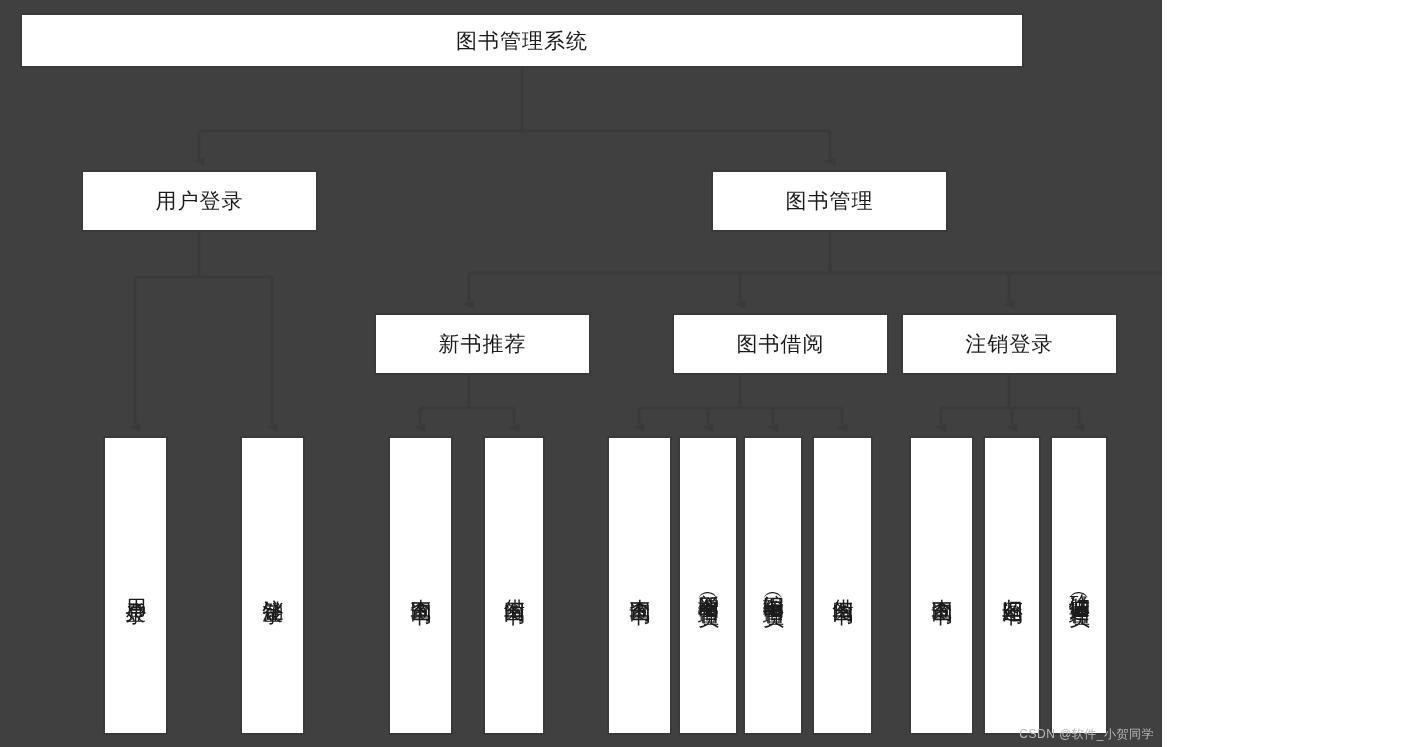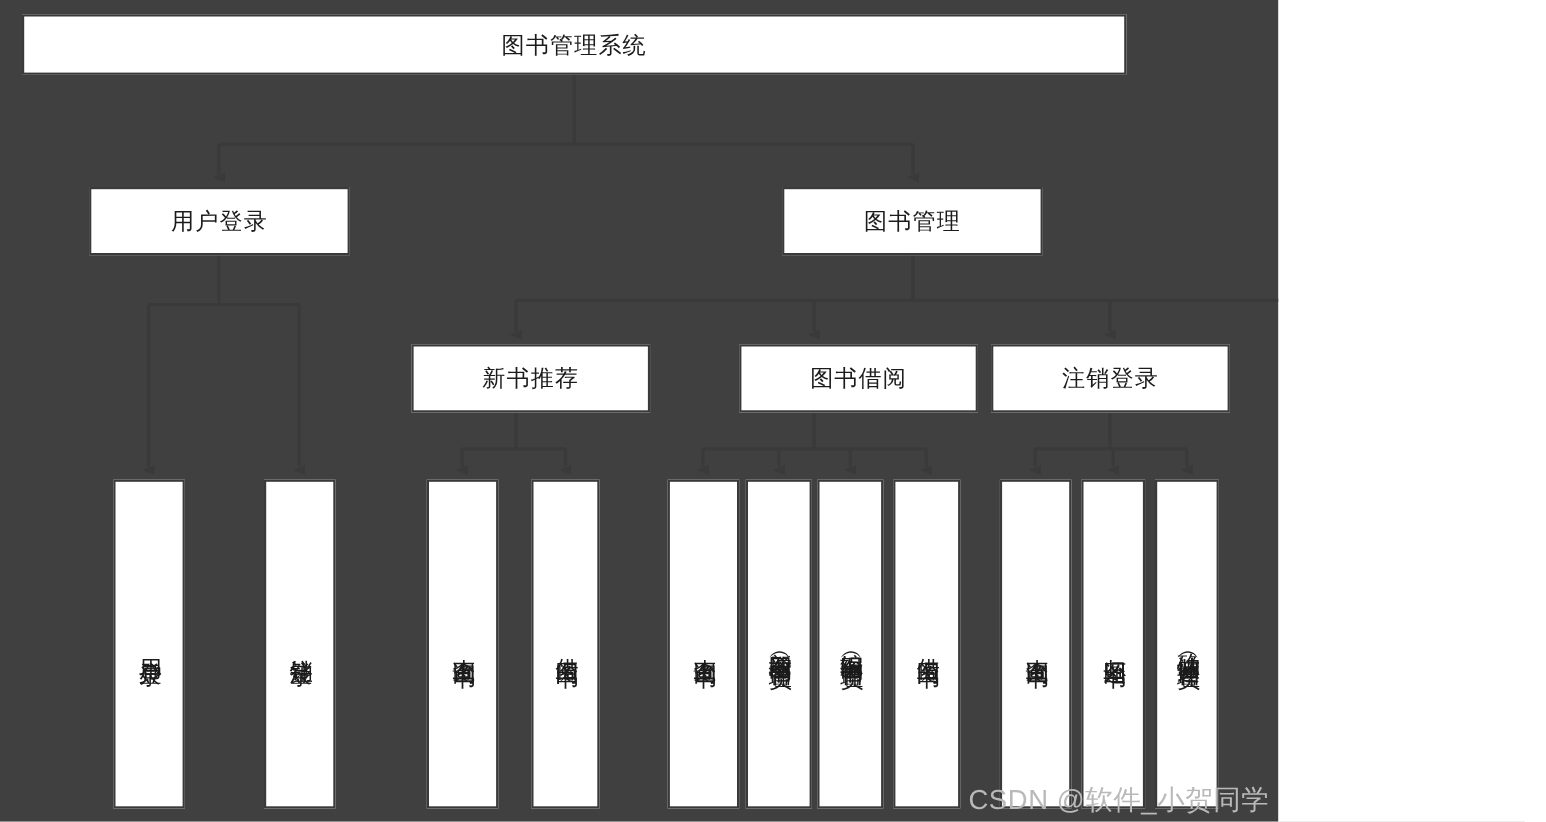--- a/index.html
+++ b/index.html
@@ -48,21 +48,21 @@
     writing-mode:vertical-rl;
     text-orientation:upright;
     display:block;
     white-space:normal;
     max-height:100%;
   }
   #watermark{
     position:absolute;
     right:8px;
     bottom:4px;
-    font-size:25px;
+    font-size:12px;
     color:#b9b9b9;
     letter-spacing:0.5px;
     z-index:3;
     white-space:nowrap;
   }
 </style>
 </head>
 <body>
 
 <div id="canvas">

